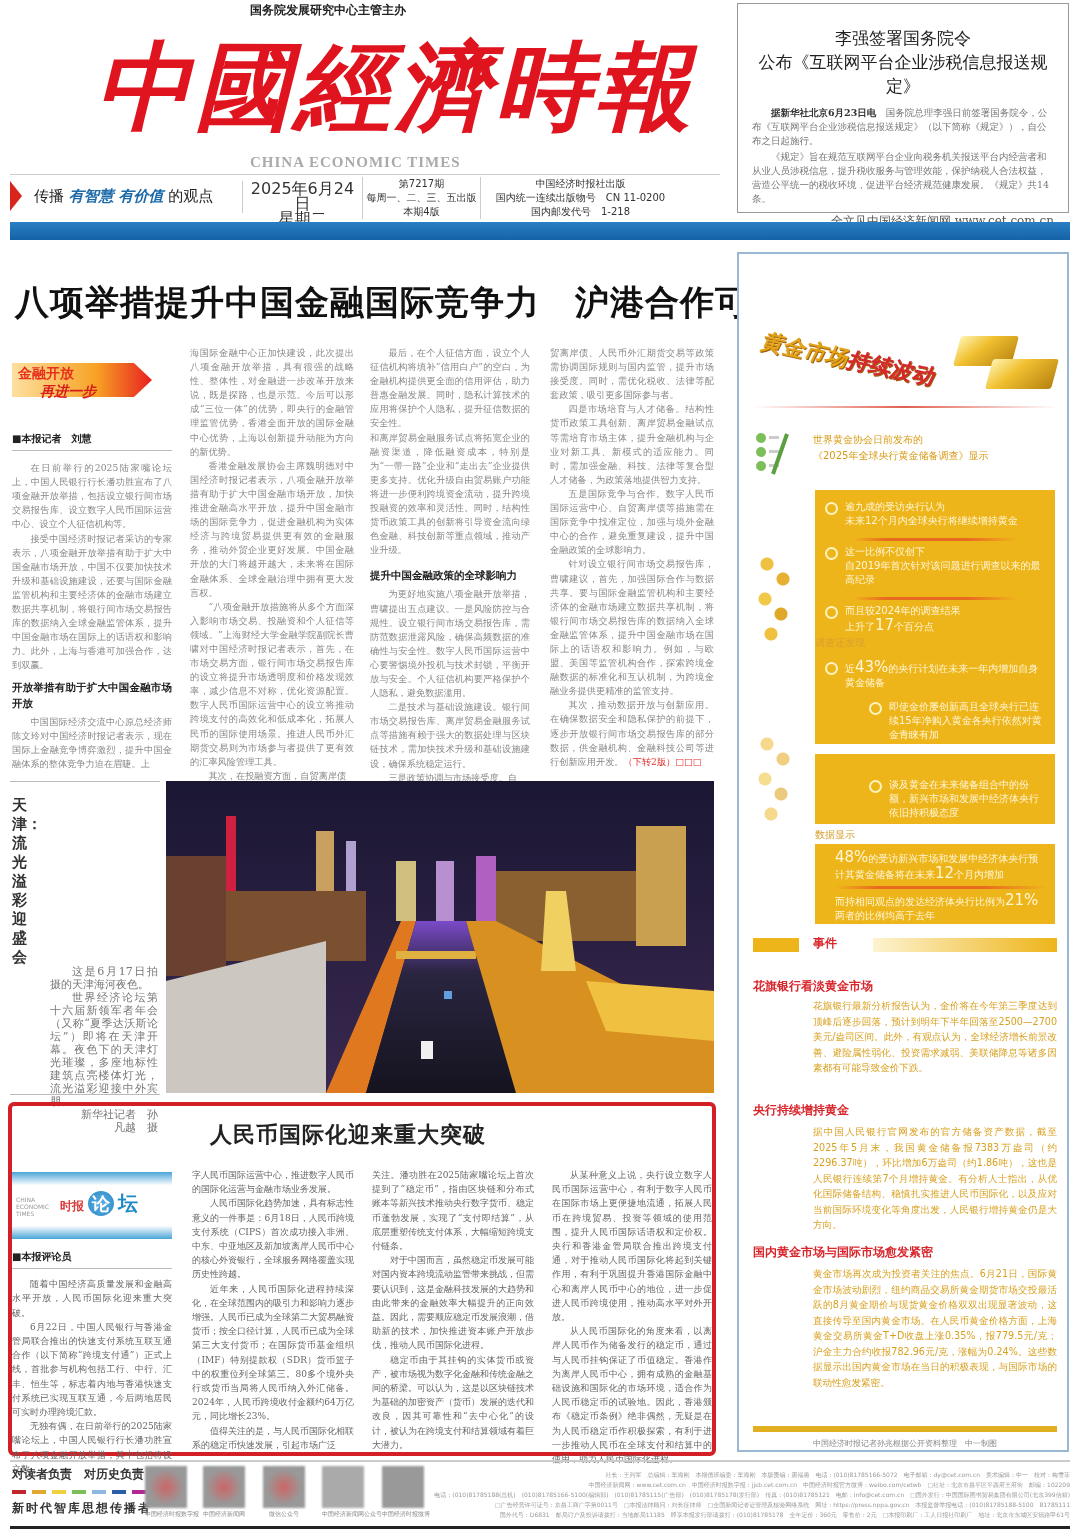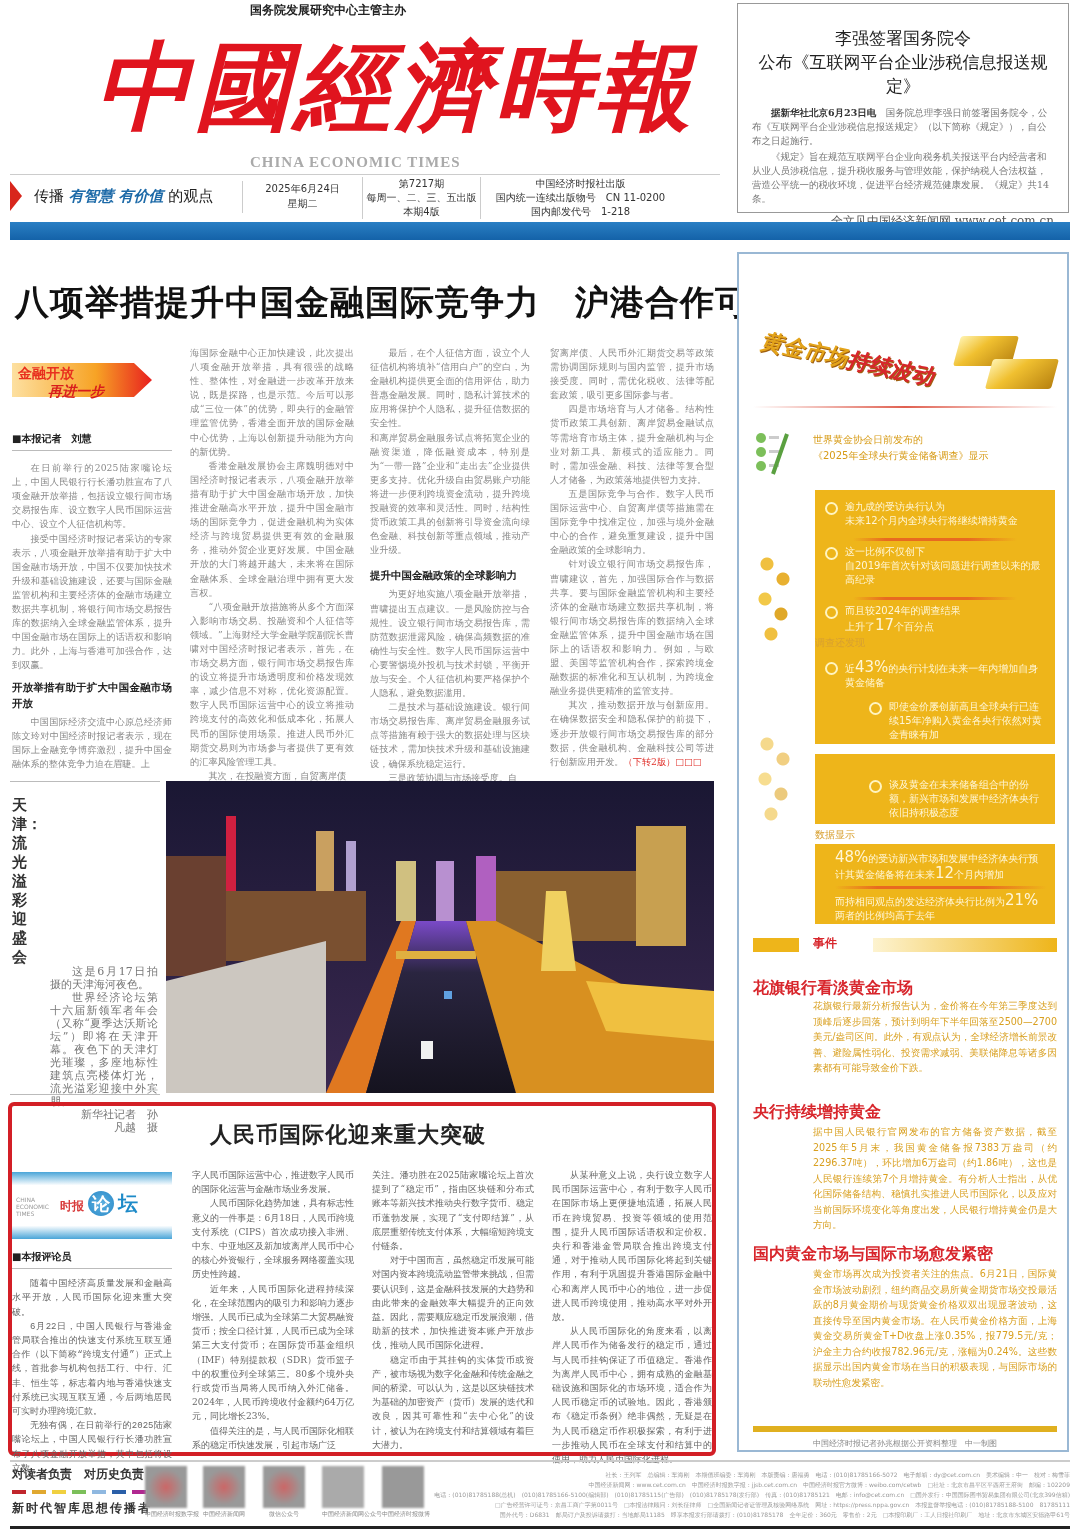--- a/index.html
+++ b/index.html
@@ -16,21 +16,21 @@
   .bluebar { left: 10px; top: 222px; width: 1060px; height: 18px; background: linear-gradient(#2a7fc4, #1462a8); }
   .topnews { left: 737px; top: 3px; width: 332px; height: 210px; border: 1px solid #999; padding: 22px 14px 6px; }
   .topnews h2 { font-family: "DejaVu Sans", sans-serif; font-size: 17px; font-weight: normal; color: #222; text-align: center; line-height: 24px; }
   .topnews p { font-size: 9.5px; line-height: 14px; color: #777; text-indent: 2em; margin-top: 2px; }
   .topnews .lead { color: #333; font-weight: bold; }
   .topnews .src { font-size: 12px; color: #555; text-align: right; margin-top: 8px; text-indent: 0; }
   .headline { left: 15px; top: 280px; font-family: "DejaVu Serif", serif; font-weight: bold; font-size: 34px; color: #111; letter-spacing: 1px; }
   .badge { left: 12px; top: 355px; width: 150px; height: 50px; }
   .badge .bg { position: absolute; left: 0; top: 8px; width: 140px; height: 34px; background: linear-gradient(90deg, #fde0a0, #f7a325 60%, #e8201f); clip-path: polygon(0 0, 82% 0, 82% -20%, 100% 50%, 82% 120%, 82% 100%, 0 100%); }
   .badge .t1 { position: absolute; left: 6px; top: 10px; font-family: "DejaVu Sans", sans-serif; font-weight: bold; font-size: 14px; color: #e8301e; }
-  .badge .t2 { position: absolute; left: 36px; top: 28px; font-family: "DejaVu Sans", sans-serif; font-style: italic; font-weight: bold; font-size: 14px; color: #d81c1c; }
+  .badge .t2 { position: absolute; left: 28px; top: 28px; font-family: "DejaVu Sans", sans-serif; font-style: italic; font-weight: bold; font-size: 14px; color: #d81c1c; }
   .byline { font-family: "DejaVu Sans", sans-serif; font-weight: bold; font-size: 10px; color: #222; border-bottom: 1px solid #bbb; padding-bottom: 4px; }
   .col { font-size: 9.2px; line-height: 14.1px; color: #888; text-align: justify; }
   .col p { text-indent: 2em; }
   .col h4 { font-family: "DejaVu Sans", sans-serif; font-weight: bold; color: #222; font-size: 10.5px; line-height: 16px; margin: 6px 0 4px; }
   .col .more { color: #e0302a; }
   .photo-cap-title { left: 12px; top: 796px; width: 24px; font-family: "DejaVu Sans", sans-serif; font-size: 15px; line-height: 19px; color: #333; font-weight: bold; }
   .photo-cap { left: 50px; top: 965px; width: 108px; font-size: 11px; line-height: 13px; color: #777; text-align: justify; }
   .photo-cap p { text-indent: 2em; }
   .photo { left: 166px; top: 781px; width: 548px; height: 312px; overflow: hidden; background: #1b1838; }
   .rule { background: #bbb; height: 1px; }
@@ -56,21 +56,21 @@
   .intro { position: absolute; left: 74px; top: 178px; font-family: "DejaVu Sans", sans-serif; font-size: 10px; line-height: 16px; color: #d79b16; }
   .gbox { position: absolute; left: 76px; width: 240px; background: #eeb51a; padding: 6px 8px; font-family: "DejaVu Sans", sans-serif; font-size: 10px; line-height: 14px; color: #fff6d6; }
   .gitem { position: relative; padding-left: 22px; margin: 4px 0 10px; }
   .gitem::before { content: ""; position: absolute; left: 2px; top: 2px; width: 9px; height: 9px; border: 2px solid #fff4c0; border-radius: 50%; }
   .gitem .big { font-size: 15px; }
   .gsep { height: 3px; background: linear-gradient(90deg, transparent, #e86a20 20%, #e86a20 70%, transparent); margin: 4px 30px; }
   .sublabel { position: absolute; left: 76px; font-family: "DejaVu Sans", sans-serif; font-size: 10px; color: #d8a030; }
   .coins { position: absolute; left: 16px; width: 40px; height: 100px; background: radial-gradient(circle at 30% 20%, #f0c040 6px, transparent 7px), radial-gradient(circle at 70% 35%, #e8b030 6px, transparent 7px), radial-gradient(circle at 25% 55%, #f2c848 6px, transparent 7px), radial-gradient(circle at 65% 70%, #e0a828 6px, transparent 7px), radial-gradient(circle at 40% 90%, #f0c040 6px, transparent 7px); }
   .event-bar { position: absolute; left: 14px; top: 684px; width: 304px; height: 14px; background: linear-gradient(90deg, #eeb51a 0 46px, transparent 46px 120px, #fdf3d0 120px, #eeb51a 100%); }
   .event-bar span { position: absolute; left: 60px; top: -3px; font-family: "DejaVu Sans", sans-serif; font-weight: bold; font-size: 12px; color: #d8262c; }
-  .ev-h { position: absolute; left: 14px; font-family: "DejaVu Sans", sans-serif; font-weight: bold; font-size: 16px; color: #d8262c; }
+  .ev-h { position: absolute; left: 14px; font-family: "DejaVu Sans", sans-serif; font-weight: bold; font-size: 12px; color: #d8262c; }
   .ev-p { position: absolute; left: 74px; width: 244px; font-family: "DejaVu Sans", sans-serif; font-size: 9.6px; line-height: 15.5px; color: #d9a020; text-align: justify; }
   .credit-bar { position: absolute; left: 14px; top: 1172px; width: 304px; height: 6px; background: #e0b020; }
   .credit { position: absolute; left: 74px; top: 1184px; font-family: "DejaVu Sans", sans-serif; font-size: 8px; color: #888; }
   
   .footer-rule { left: 10px; top: 1460px; width: 1060px; height: 2px; background: #ccc; }
   .motto { left: 12px; top: 1466px; font-family: "DejaVu Sans", sans-serif; font-weight: bold; font-size: 12px; color: #333; line-height: 16px; }
   .motto .dots { display: flex; gap: 6px; margin: 8px 0 6px; }
   .motto .dots i { display: block; width: 14px; height: 4px; }
   .qr { width: 42px; height: 42px; background: radial-gradient(#c66, #999 60%); filter: blur(1px); }
   .qr-label { font-family: "DejaVu Sans", sans-serif; font-size: 6px; color: #888; text-align: center; margin-top: 2px; white-space: nowrap; }
@@ -85,21 +85,21 @@
 <div class="abs mast-en">CHINA ECONOMIC TIMES</div>
 
 <div class="abs infobar">
   <div class="abs slogan">
     <span class="arrow"></span>
     <span>传播</span>
     <em>有智慧</em>
     <em>有价值</em>
     <span>的观点</span>
   </div>
-  <div class="abs info-col" style="left:232px;top:6px;width:120px;height:32px;line-height:15px;font-size:10px;">
+  <div class="abs info-col" style="left:232px;top:6px;width:120px;height:32px;line-height:15px;font-size:16px;">
     <div>2025年6月24日</div>
     <div>星期二</div>
   </div>
   <div class="abs info-col" style="left:352px;top:2px;width:118px;">
     <div>第7217期</div>
     <div>每周一、二、三、五出版</div>
     <div>本期4版</div>
   </div>
   <div class="abs info-col" style="left:470px;top:2px;width:200px;">
     <div>中国经济时报社出版</div>
@@ -206,21 +206,21 @@
 </div>
 
 <div class="abs forum"></div>
 <div class="abs forum-title">人民币国际化迎来重大突破</div>
 <div class="abs forum-badge">
   <div class="en" style="width:40px;">CHINA ECONOMIC TIMES</div>
   <div class="t"><span style="background:none;color:#d83a3a;padding:0;margin:0;font-size:12px;">时报</span><span>论</span><b>坛</b></div>
 </div>
 <div class="abs fcol" style="left:12px;top:1250px;width:160px;">
   <div class="byline" style="color:#222;">■本报评论员</div>
-  <div style="margin-top:8px;font-family:Liberation Mono, monospace;">
+  <div style="margin-top:8px;">
     <p>随着中国经济高质量发展和金融高水平开放，人民币国际化迎来重大突破。</p>
     <p>6月22日，中国人民银行与香港金管局联合推出的快速支付系统互联互通合作（以下简称“跨境支付通”）正式上线，首批参与机构包括工行、中行、汇丰、恒生等，标志着内地与香港快速支付系统已实现互联互通，今后两地居民可实时办理跨境汇款。</p>
     <p>无独有偶，在日前举行的2025陆家嘴论坛上，中国人民银行行长潘功胜宣布了八项金融开放举措，其中包括将设立数</p>
   </div>
 </div>
 <div class="abs fcol" style="left:192px;top:1168px;width:162px;">
   <p style="text-indent:0">字人民币国际运营中心，推进数字人民币的国际化运营与金融市场业务发展。</p>
   <p>人民币国际化趋势加速，具有标志性意义的一件事是：6月18日，人民币跨境支付系统（CIPS）首次成功接入非洲、中东、中亚地区及新加坡离岸人民币中心的核心外资银行，全球服务网络覆盖实现历史性跨越。</p>
   <p>近年来，人民币国际化进程持续深化，在全球范围内的吸引力和影响力逐步增强。人民币已成为全球第二大贸易融资货币；按全口径计算，人民币已成为全球第三大支付货币；在国际货币基金组织（IMF）特别提款权（SDR）货币篮子中的权重位列全球第三。80多个境外央行或货币当局将人民币纳入外汇储备。2024年，人民币跨境收付金额约64万亿元，同比增长23%。</p>
   <p>值得关注的是，与人民币国际化相联系的稳定币快速发展，引起市场广泛</p>

